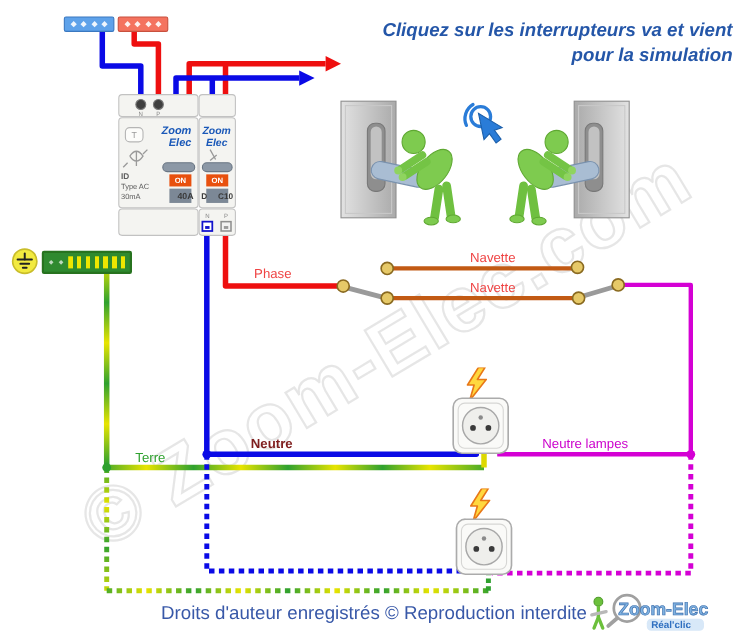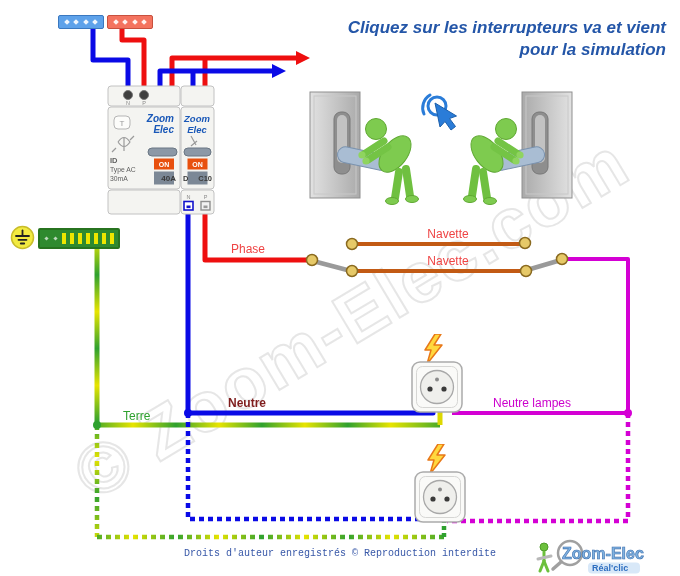--- a/index.html
+++ b/index.html
@@ -14,21 +14,21 @@
   .wires{position:absolute;left:0;top:0;z-index:1;}
   .comp{position:absolute;z-index:2;}
   .lbl{position:absolute;z-index:3;font-size:12px;text-align:right;}
   .lbl.red{color:#ef4444;}
   .lbl.blue{color:#7f1d1d;font-weight:bold;}
   .lbl.green{color:#2fa12f;}
   .lbl.magenta{color:#cc00cc;}
   .title{position:absolute;left:246px;top:17px;width:420px;text-align:right;z-index:3;
          color:#2456a8;font-size:17px;font-weight:bold;font-style:italic;line-height:1.3;}
   .footer{position:absolute;left:0;top:548px;width:680px;text-align:center;z-index:3;
-          color:#3858a8;font-size:10px;font-family:Liberation Mono, monospace;}
+          color:#3858a8;font-size:17px;}
   
   .strip{position:absolute;top:15px;width:44px;height:12px;border-radius:2px;z-index:2;
          display:flex;align-items:center;justify-content:space-evenly;}
   .strip.blue{left:58px;background:#5ea2ea;border:1px solid #3a78c0;}
   .strip.red{left:107px;background:#f4735f;border:1px solid #c8503e;}
   .diamond{width:4px;height:4px;background:#fff;transform:rotate(45deg);opacity:.9;}
   
   .earthstrip{position:absolute;left:38px;top:228px;width:78px;height:17px;z-index:2;
               border:2px solid #27731f;border-radius:2px;background:#2f8a2f;display:flex;align-items:center;}
   .earthstrip .plain{width:22px;height:100%;display:flex;align-items:center;justify-content:space-evenly;}

